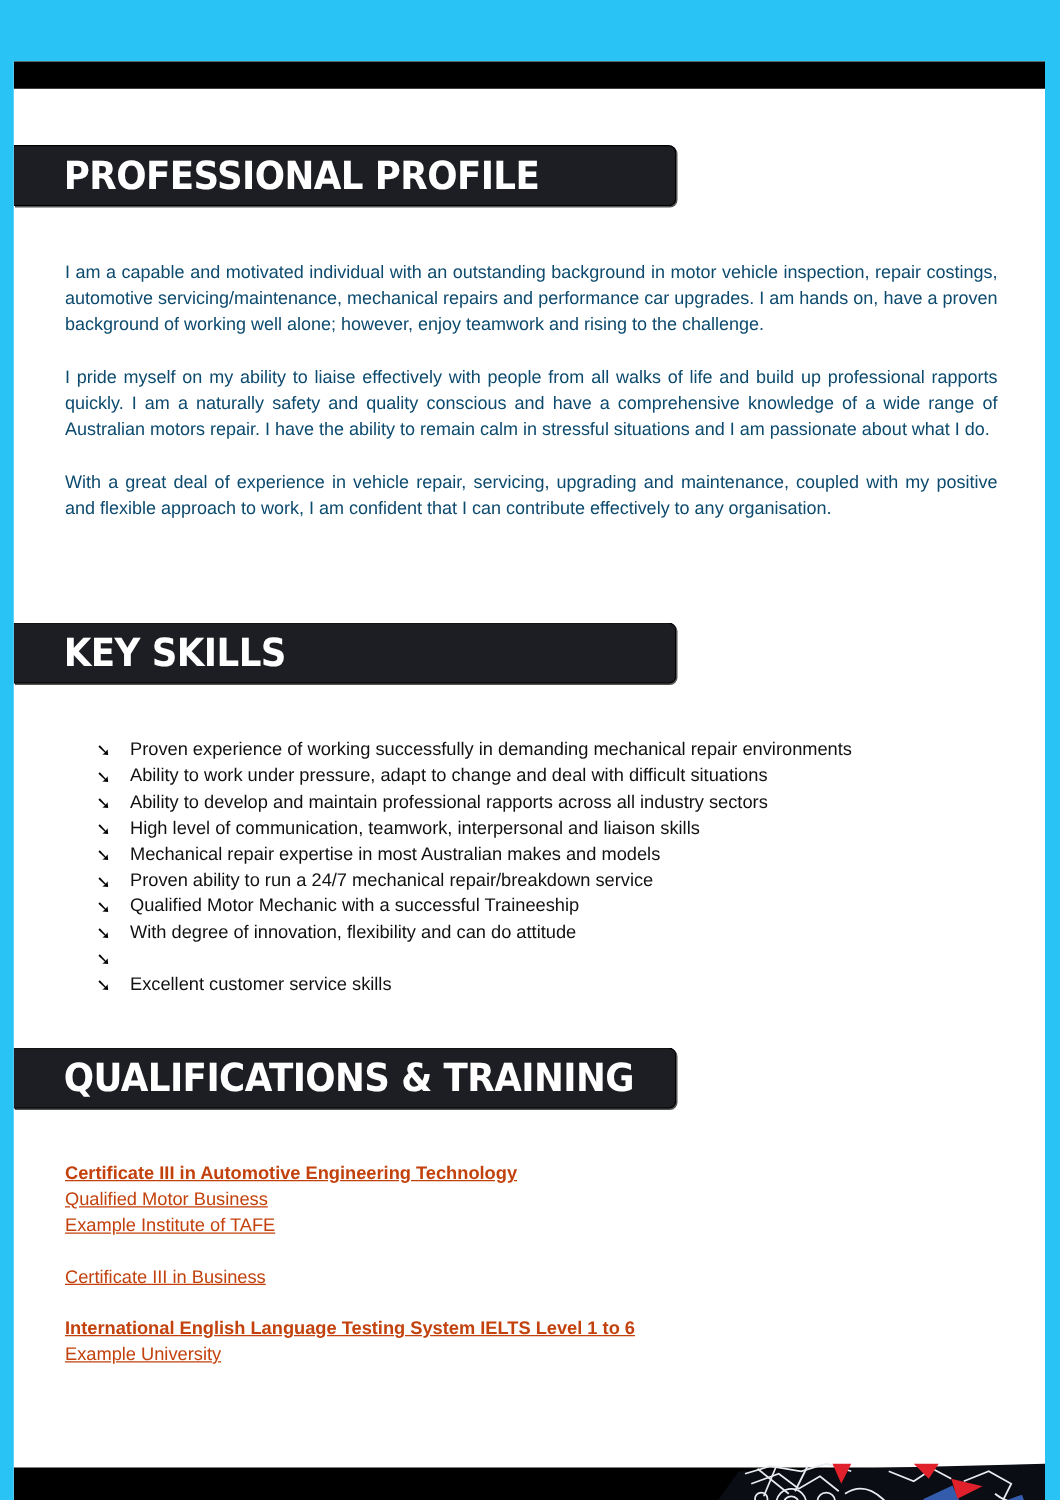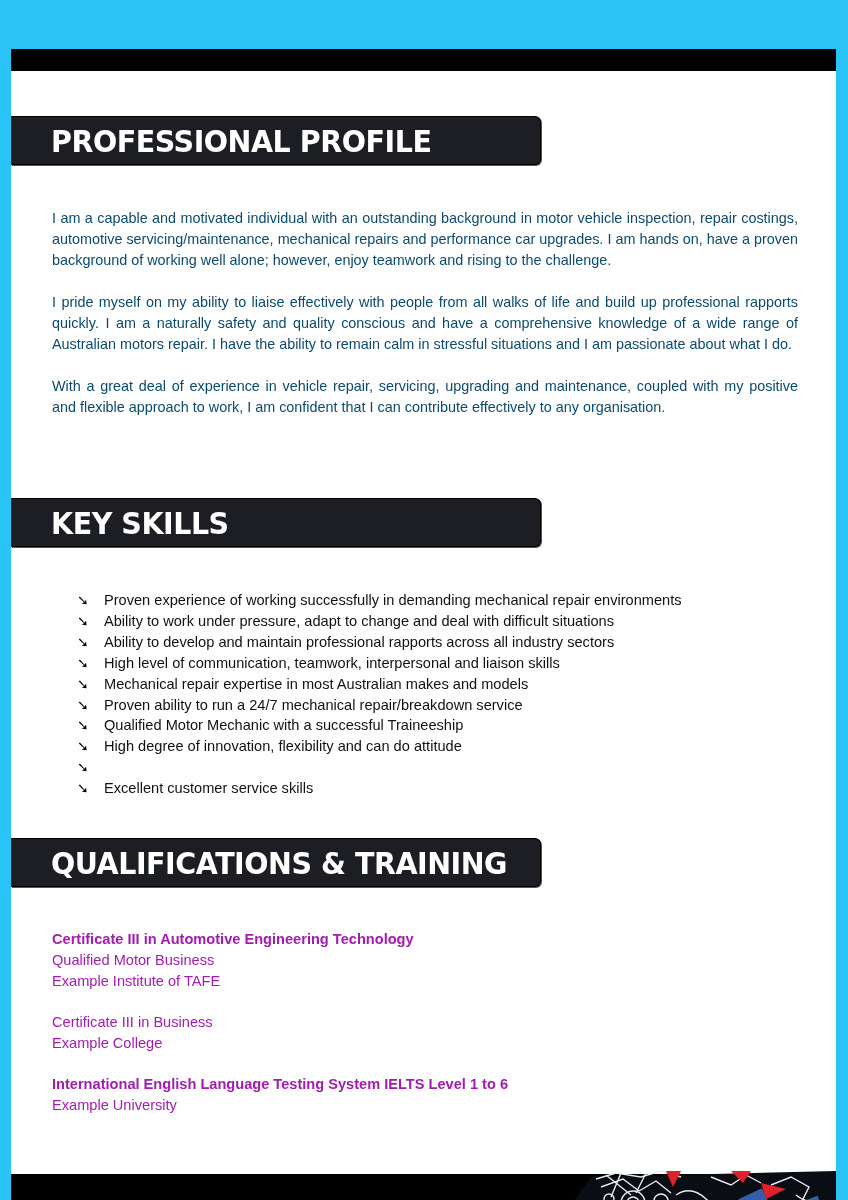--- a/index.html
+++ b/index.html
@@ -66,21 +66,21 @@
     line-height: 20.9px;
   }
   .skills li { display: flex; align-items: center; white-space: nowrap; }
   .skills .bullet {
     width: 27px; font-size: 14px; font-weight: bold; color: #000;
     display: inline-block;
   }
 
   .quals {
     position: absolute; left: 41px; top: 880px;
-    color: #a21caf; font-size: 14.6px; line-height: 21px;
+    color: #c2410c; font-size: 14.6px; line-height: 21px; text-decoration: underline;
   }
   .quals .group { margin-bottom: 20px; }
   .quals .line { white-space: nowrap; }
   .quals .bold { font-weight: bold; }
 
   .bottom-bar {
     position: absolute; left: 0; top: 1125px;
     width: 100%; height: 53px;
     background: #000;
   }
@@ -131,21 +131,21 @@
     <li>
         <span class="bullet">➘</span>
         <span>Proven ability to run a 24/7 mechanical repair/breakdown service</span>
       </li>
     <li>
         <span class="bullet">➘</span>
         <span>Qualified Motor Mechanic with a successful Traineeship</span>
       </li>
     <li>
         <span class="bullet">➘</span>
-        <span>High degree of innovation, flexibility and can do attitude</span>
+        <span>With degree of innovation, flexibility and can do attitude</span>
       </li>
     <li>
         <span class="bullet">➘</span>
       </li>
     <li>
         <span class="bullet">➘</span>
         <span>Excellent customer service skills</span>
       </li>
   </ul>
 
@@ -153,21 +153,20 @@
     <span class="title">QUALIFICATIONS &amp; TRAINING</span>
   </div>
   <div class="quals">
     <div class="group">
       <div class="line bold">Certificate III in Automotive Engineering Technology</div>
       <div class="line">Qualified Motor Business</div>
       <div class="line">Example Institute of TAFE</div>
     </div>
     <div class="group">
       <div class="line">Certificate III in Business</div>
-      <div class="line">Example College</div>
     </div>
     <div class="group">
       <div class="line bold">International English Language Testing System IELTS Level 1 to 6</div>
       <div class="line">Example University</div>
     </div>
   </div>
 
   <div class="bottom-bar"></div>
   <svg class="machinery" viewBox="0 0 275 62" xmlns="http://www.w3.org/2000/svg">
     <polygon points="30,12 275,6 275,62 20,62 10,40" fill="#0b0d14"></polygon>

